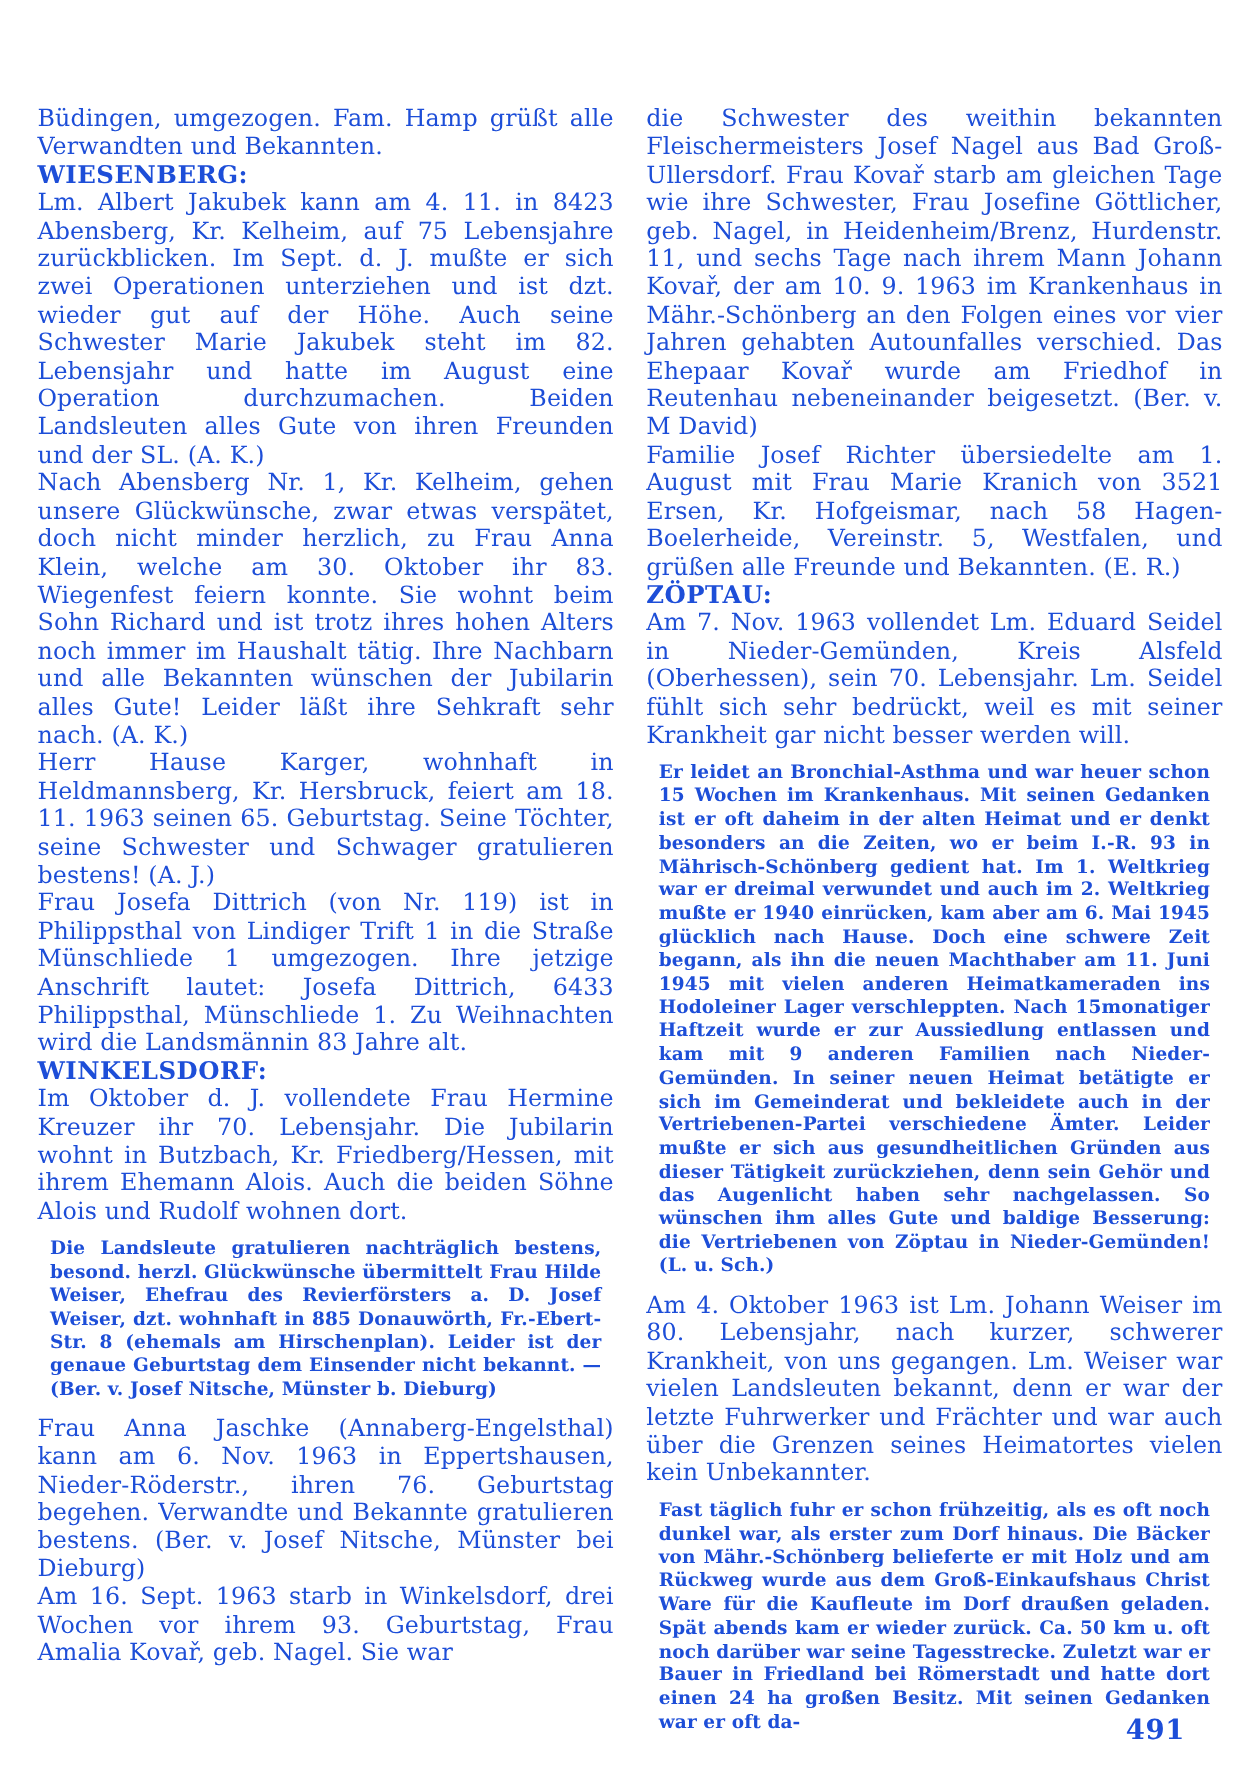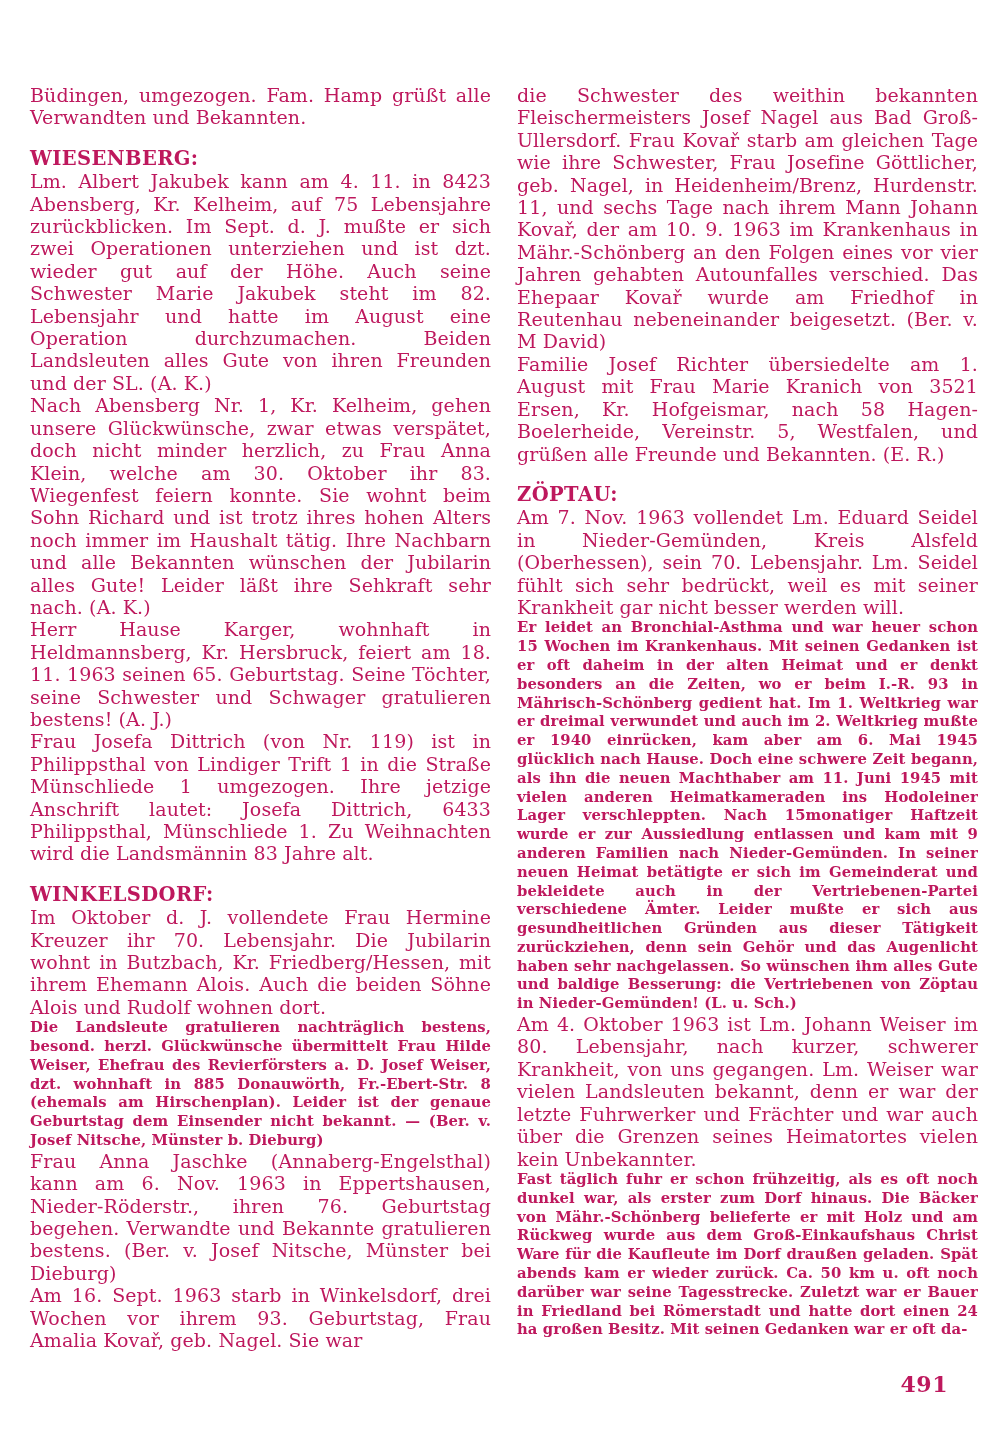--- a/index.html
+++ b/index.html
@@ -6,21 +6,21 @@
     margin: 0;
     padding: 0;
     background: #ffffff;
   }
   .page {
     position: relative;
     width: 1000px;
     height: 1432px;
     background: #ffffff;
     overflow: hidden;
-    color: #be185d;
+    color: #1d4ed8;
     font-family: "DejaVu Serif", "Liberation Serif", serif;
   }
   .columns {
     position: absolute;
     top: 84px;
     left: 30px;
     width: 948px;
     display: flex;
     gap: 26px;
   }
@@ -31,28 +31,28 @@
     margin: 0;
     font-size: 19px;
     line-height: 22.4px;
     text-align: justify;
     letter-spacing: 0.1px;
   }
   .para b, .small-para b {
     font-weight: normal;
   }
   .heading {
-    margin: 19px 0 0 0;
+    margin: 0 0 0 0;
     font-size: 19.5px;
     line-height: 22.4px;
     font-weight: bold;
     letter-spacing: 0.4px;
   }
   .small-para {
-    margin: 0;
+    margin: 10px;
     font-size: 14.8px;
     line-height: 18.8px;
     font-weight: bold;
     text-align: justify;
     letter-spacing: 0.1px;
   }
   .page-number {
     position: absolute;
     right: 52px;
     top: 1371px;

